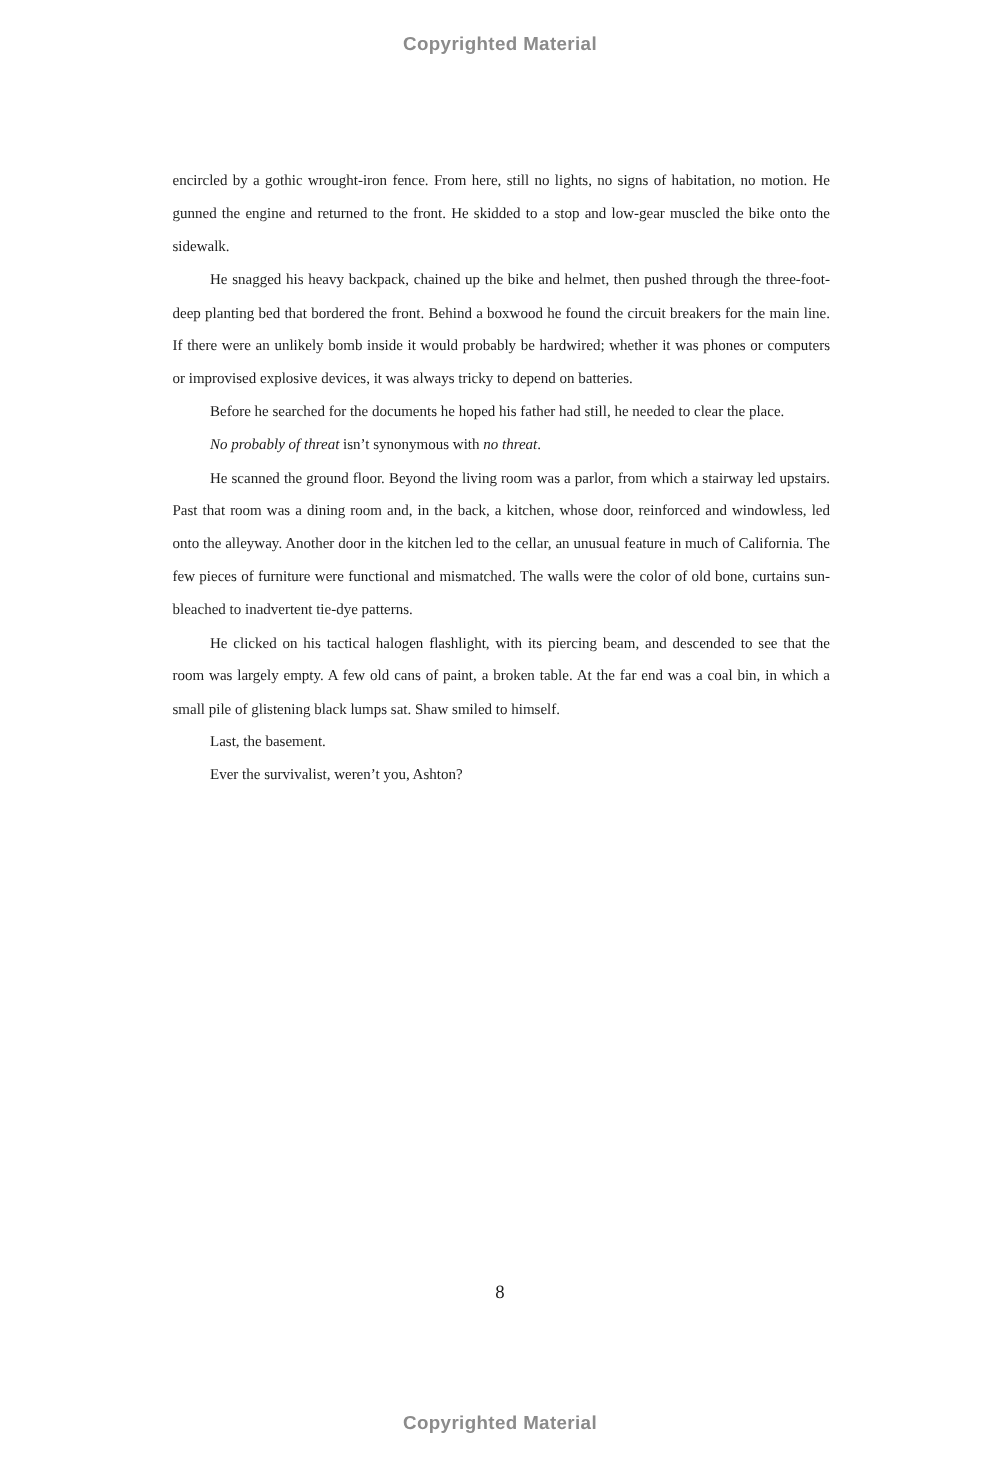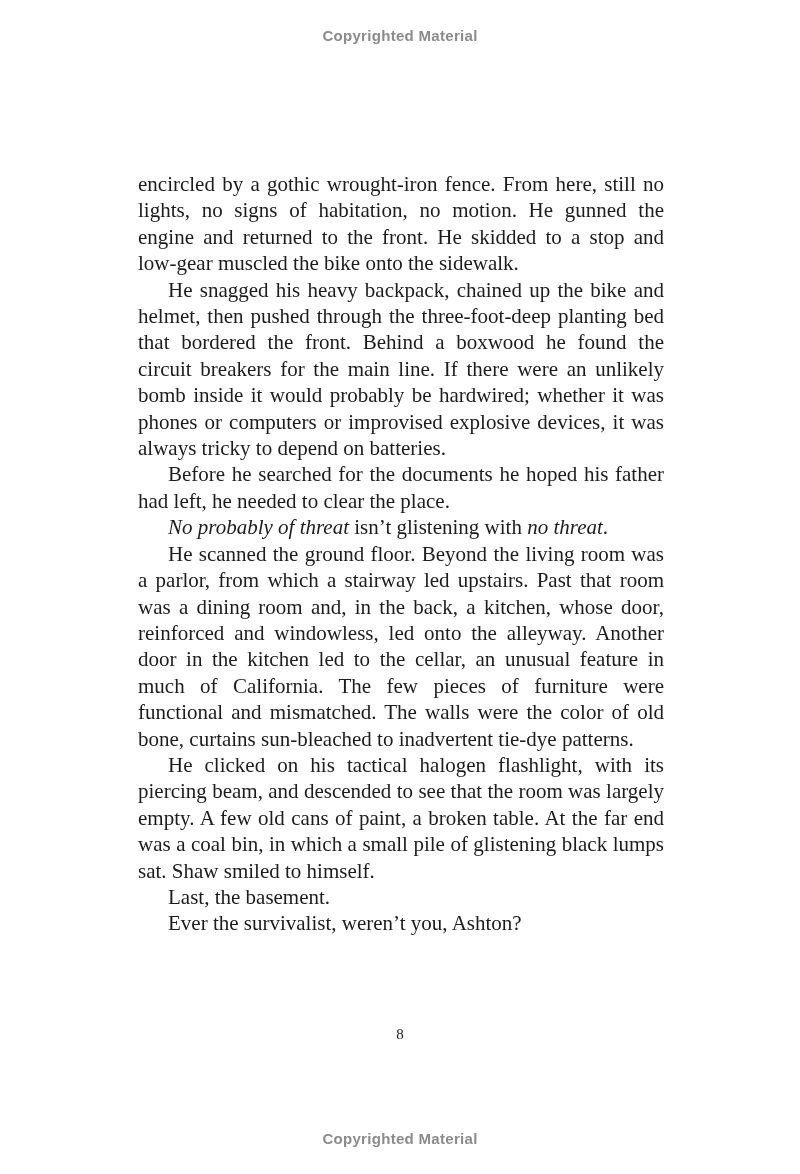--- a/index.html
+++ b/index.html
@@ -33,24 +33,23 @@
     color: var(--watermark);
   }
   .watermark.top { top: 27px; }
   .watermark.bottom { top: 1130px; }
   .text-block {
     position: absolute;
     left: 138px;
     top: 131px;
     width: 526px;
     color: var(--body_text);
-    font-size: 21px;
+    font-size: 12px;
     line-height: 26.4px;
     text-align: justify;
-    margin-top: 40px;
   }
   .text-block p {
     text-indent: 30px;
   }
   .text-block p.no-indent {
     text-indent: 0;
   }
   .text-block .ital {
     font-style: italic;
   }
@@ -68,22 +67,22 @@
 </head>
 <body>
 
 <div class="page">
 
   <div class="watermark top">Copyrighted Material</div>
 
   <div class="text-block">
       <p class="no-indent"><span>encircled by a gothic wrought-iron fence. From here, still no lights, no signs of habitation, no motion. He gunned the engine and returned to the front. He skidded to a stop and low-gear muscled the bike onto the sidewalk.</span></p>
       <p><span>He snagged his heavy backpack, chained up the bike and helmet, then pushed through the three-foot-deep planting bed that bordered the front. Behind a boxwood he found the circuit breakers for the main line. If there were an unlikely bomb inside it would probably be hardwired; whether it was phones or computers or improvised explosive devices, it was always tricky to depend on batteries.</span></p>
-      <p><span>Before he searched for the documents he hoped his father had left, he needed to clear the place.</span></p>
-      <p><span class="ital">No probably of threat</span><span> isn’t glistening with </span><span class="ital">no threat</span><span>.</span></p>
+      <p><span>Before he searched for the documents he hoped his father had still, he needed to clear the place.</span></p>
+      <p><span class="ital">No probably of threat</span><span> isn’t synonymous with </span><span class="ital">no threat</span><span>.</span></p>
       <p><span>He scanned the ground floor. Beyond the living room was a parlor, from which a stairway led upstairs. Past that room was a dining room and, in the back, a kitchen, whose door, reinforced and windowless, led onto the alleyway. Another door in the kitchen led to the cellar, an unusual feature in much of California. The few pieces of furniture were functional and mismatched. The walls were the color of old bone, curtains sun-bleached to inadvertent tie-dye patterns.</span></p>
       <p><span>He clicked on his tactical halogen flashlight, with its piercing beam, and descended to see that the room was largely empty. A few old cans of paint, a broken table. At the far end was a coal bin, in which a small pile of glistening black lumps sat. Shaw smiled to himself.</span></p>
       <p><span>Last, the basement.</span></p>
       <p><span>Ever the survivalist, weren’t you, Ashton?</span></p>
     </div>
 
   <div class="page-number">8</div>
 
   <div class="watermark bottom">Copyrighted Material</div>
 

